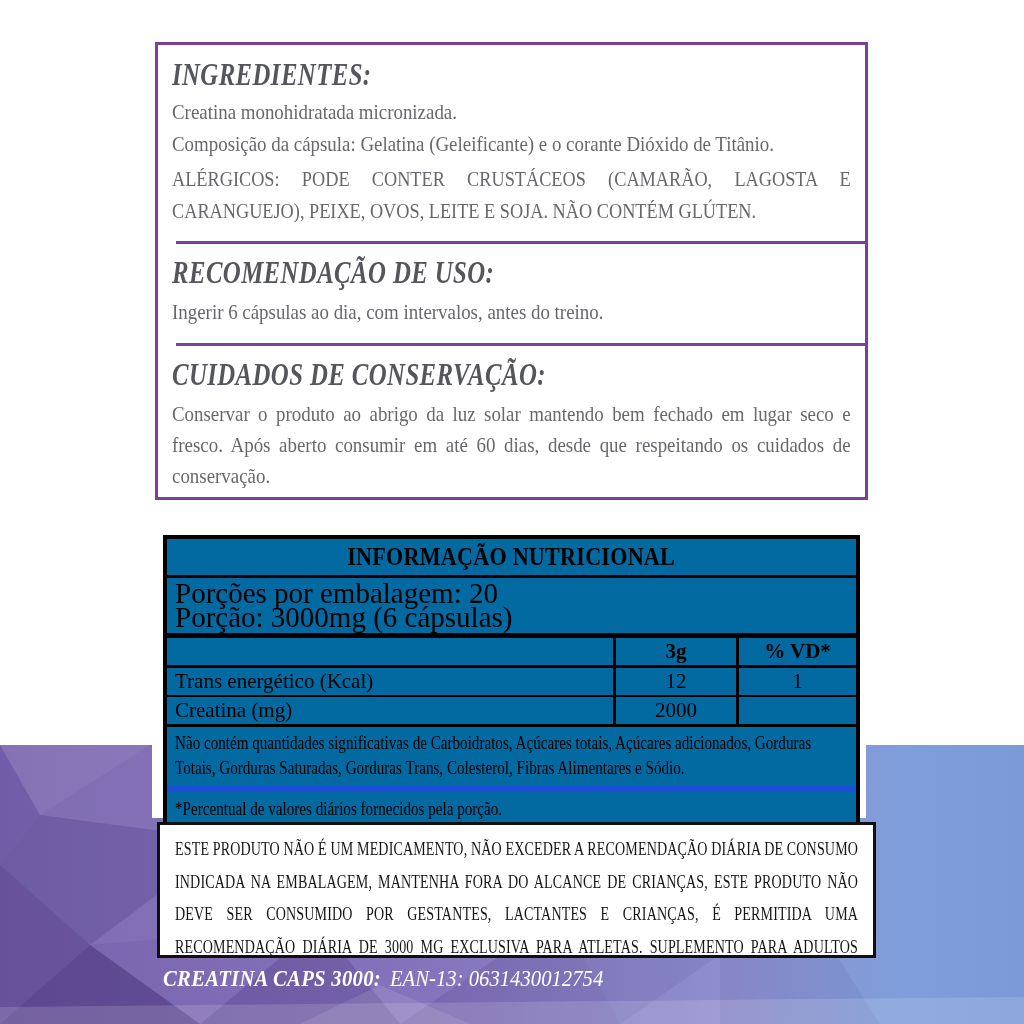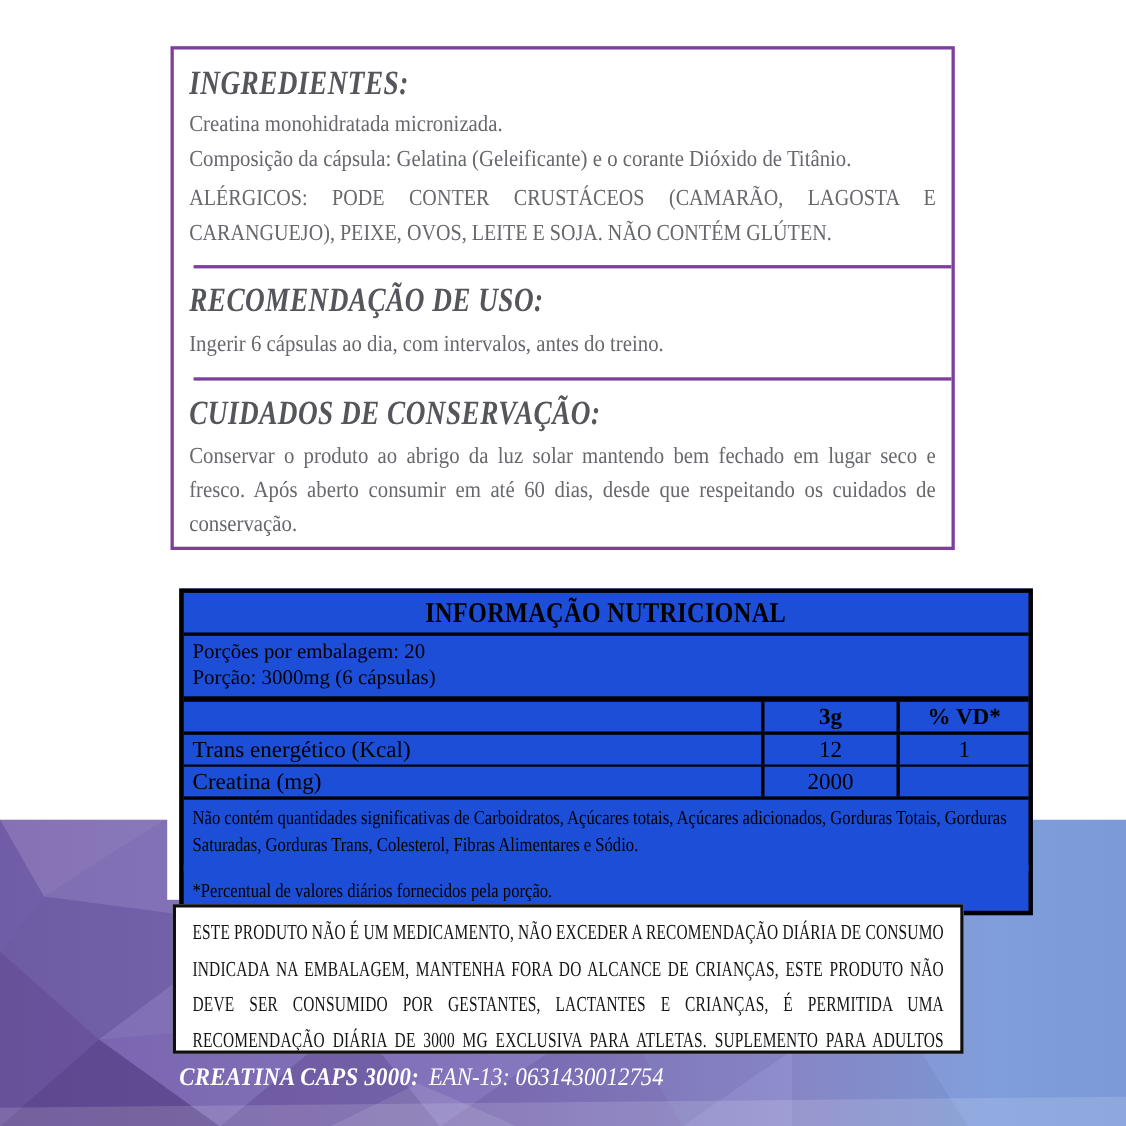--- a/index.html
+++ b/index.html
@@ -35,34 +35,34 @@
   }
   .sec-p.upper {
     width:780px; transform:scaleX(0.87);
     line-height:32px; text-align:justify;
   }
   .sec-p.just { text-align:justify; line-height:31px; }
   .divider { position:absolute; left:18px; right:0; height:3px; background:#7c3f9b; }
 
   
   .nutri {
-    position:absolute; left:163px; top:535px; width:776px;
-    border:4px solid #000; background:#1d4ed8; box-sizing:border-box;
+    position:absolute; left:163px; top:535px; width:697px;
+    border:4px solid #000; background:#0369a1; box-sizing:border-box;
     color:#000; z-index:3;
   }
   .n-title {
     border-bottom:3px solid #000; text-align:center; overflow:hidden;
     padding:2px 0 3px;
   }
   .n-title-inner {
     display:block; width:117.6%; margin-left:-8.8%;
     font-size:26px; font-weight:bold; line-height:31px;
     transform:scaleX(0.85); letter-spacing:0.3px;
   }
-  .n-serv { border-bottom:5px solid #000; padding:3px 8px 4px; font-size:19px; line-height:24px; }
+  .n-serv { border-bottom:5px solid #000; padding:3px 8px 4px; font-size:29px; line-height:24px; }
   .n-row { display:flex; align-items:center; font-size:21px; }
   .n-row .c1 { flex:1; padding-left:8px; }
   .n-row .c2 { width:120px; border-left:3px solid #000; text-align:center; align-self:stretch; display:flex; align-items:center; justify-content:center; }
   .n-row .c3 { width:117px; border-left:3px solid #000; text-align:center; align-self:stretch; display:flex; align-items:center; justify-content:center; }
   .n-head { height:27px; border-bottom:3px solid #000; font-weight:bold; }
   .n-r1 { height:27px; border-bottom:2px solid #000; }
   .n-r2 { height:27px; border-bottom:3px solid #000; }
   .n-note { border-bottom:6px solid #1d4ed8; padding:4px 8px 5px; overflow:hidden; }
   .n-note-inner, .n-foot-inner {
     display:block; width:119%; transform:scaleX(0.84); transform-origin:0 0;

